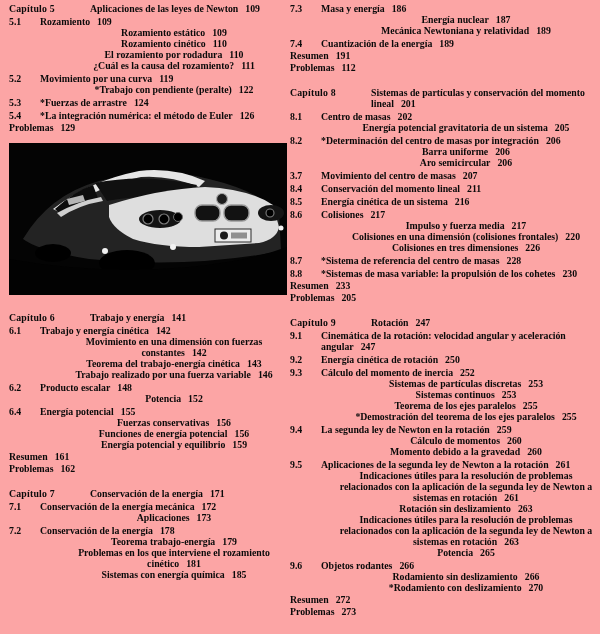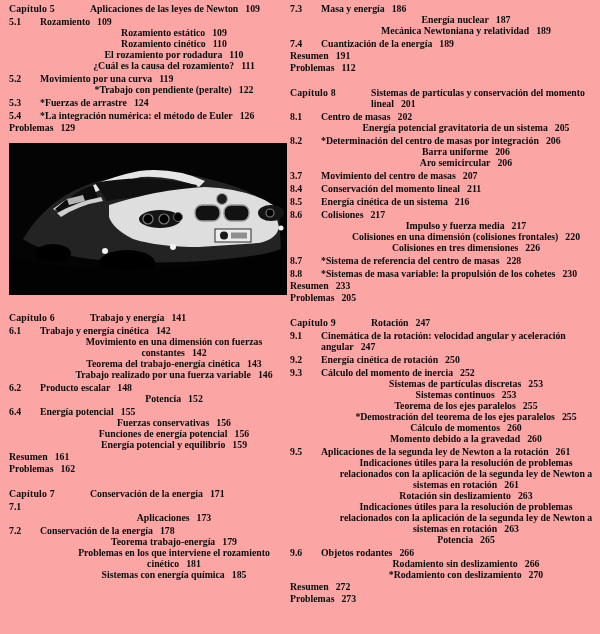--- a/index.html
+++ b/index.html
@@ -171,20 +171,21 @@
       </div>
       <div class="row plain">
         <span class="body"><span class="label">Problemas</span><span class="page-num">162</span></span>
       </div>
       <div class="row chapter">
         <span class="num">Capítulo 7</span>
         <span class="body"><span class="label">Conservación de la energía</span><span class="page-num">171</span></span>
       </div>
       <div class="row sec">
         <span class="num">7.1</span>
+        <span class="body"><span class="label">Conservación de la energía mecánica</span><span class="page-num">172</span></span>
       </div>
       <div class="row sub">
         <span class="body"><span class="label">Aplicaciones</span><span class="page-num">173</span></span>
       </div>
       <div class="row sec">
         <span class="num">7.2</span>
         <span class="body"><span class="label">Conservación de la energía</span><span class="page-num">178</span></span>
       </div>
       <div class="row sub">
         <span class="body"><span class="label">Teorema trabajo-energía</span><span class="page-num">179</span></span>
@@ -298,20 +299,24 @@
       </div>
       <div class="row sub">
         <span class="body"><span class="label">Sistemas continuos</span><span class="page-num">253</span></span>
       </div>
       <div class="row sub">
         <span class="body"><span class="label">Teorema de los ejes paralelos</span><span class="page-num">255</span></span>
       </div>
       <div class="row sub">
         <span class="body"><span class="label">*Demostración del teorema de los ejes paralelos</span><span class="page-num">255</span></span>
       </div>
+      <div class="row sec">
+        <span class="num">9.4</span>
+        <span class="body"><span class="label">La segunda ley de Newton en la rotación</span><span class="page-num">259</span></span>
+      </div>
       <div class="row sub">
         <span class="body"><span class="label">Cálculo de momentos</span><span class="page-num">260</span></span>
       </div>
       <div class="row sub">
         <span class="body"><span class="label">Momento debido a la gravedad</span><span class="page-num">260</span></span>
       </div>
       <div class="row sec">
         <span class="num">9.5</span>
         <span class="body"><span class="label">Aplicaciones de la segunda ley de Newton a la rotación</span><span class="page-num">261</span></span>
       </div>

